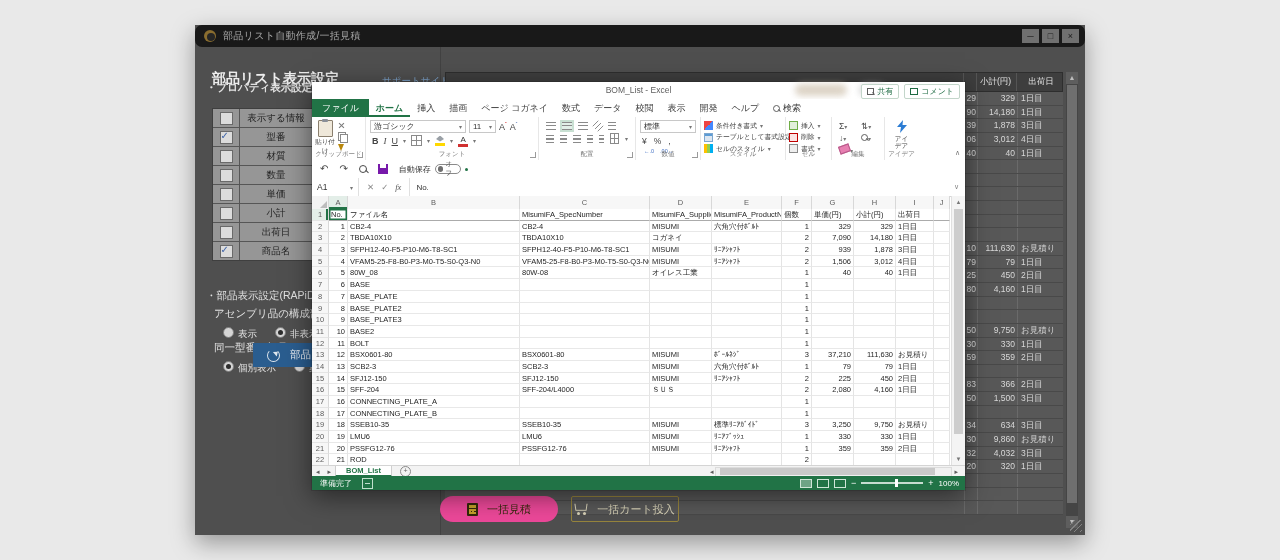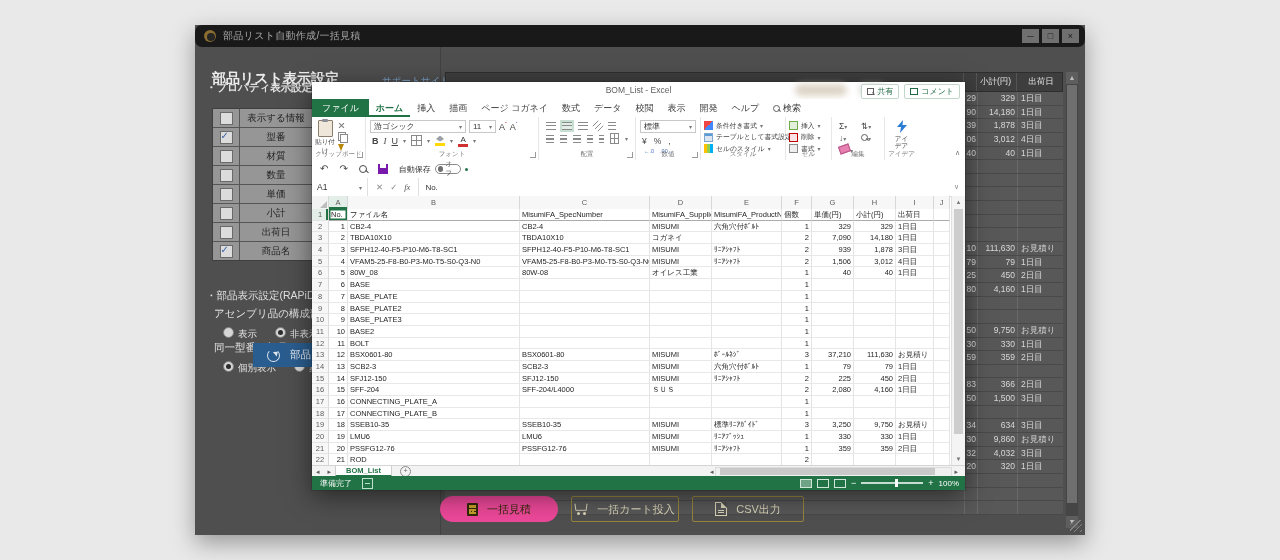--- a/index.html
+++ b/index.html
@@ -137,21 +137,21 @@
   .mag{display:inline-block;width:6px;height:6px;border:1.2px solid #4a4a4a;border-radius:50%;position:relative;}
   .mag:after{content:"";position:absolute;left:5px;top:5px;width:4px;height:1.2px;background:#4a4a4a;transform:rotate(45deg);}
   .floppy{width:10px;height:10px;background:#7719aa;position:relative;}
   .floppy:after{content:"";position:absolute;left:2px;top:0;width:6px;height:4px;background:#fff;}
   .autosave{font-size:8px;color:#333;display:flex;align-items:center;gap:4px;}
   .toggle{width:26px;height:10px;border:1px solid #8a8a8a;border-radius:5px;display:flex;align-items:center;font-size:6.5px;color:#555;gap:2px;padding:0 2px;box-sizing:border-box;}
   .tdot{width:6px;height:6px;border-radius:50%;background:#6f6f6f;}
   .gdot{width:3px;height:3px;border-radius:50%;background:#217346;}
   
   .xl-fbar{position:absolute;left:0;top:96px;right:0;height:18px;background:#fff;border-bottom:1px solid #d6d6d6;display:flex;align-items:center;}
-  .namebox{width:56px;height:100%;border-right:1px solid #e0e0e0;display:flex;align-items:center;justify-content:space-between;padding:0 5px;box-sizing:border-box;font-size:8.5px;color:#333;}
+  .namebox{width:47px;height:100%;border-right:1px solid #e0e0e0;display:flex;align-items:center;justify-content:space-between;padding:0 5px;box-sizing:border-box;font-size:8.5px;color:#333;}
   .fx-ics{display:flex;gap:7px;padding:0 8px;font-size:8.5px;color:#8a8a8a;border-right:1px solid #e0e0e0;height:100%;align-items:center;}
   .fx{font-style:italic;font-family:"Liberation Serif",serif;color:#555;}
   .fval{flex:1;padding-left:6px;font-size:8px;color:#333;}
   .fexp{padding-right:6px;color:#888;font-size:7px;}
   
   .xl-colhdr{position:absolute;left:0;top:114px;height:13px;display:flex;background:#f7f7f7;border-bottom:1px solid #cfcfcf;}
   .ch{border-right:1px solid #d8d8d8;font-size:7.5px;color:#5c5c5c;text-align:center;line-height:13px;box-sizing:border-box;background:#f7f7f7;}
   .ch.sel{background:#e3eee8;box-shadow:inset 0 -2px 0 #217346;}
   .corner{position:relative;background:#f3f3f3;}
   .corner:after{content:"";position:absolute;right:1px;bottom:1px;border-left:7px solid transparent;border-bottom:7px solid #bdbdbd;}
@@ -501,24 +501,20 @@
 
     <div class="actions">
       <div class="act filled">
         <span class="ic-calc"></span>
         <span>一括見積</span>
       </div>
       <div class="act outline w-cart">
         <span class="ic-cart"></span>
         <span>一括カート投入</span>
       </div>
-      <div class="act outline w-csv">
-        <span class="ic-file"></span>
-        <span>CSV出力</span>
-      </div>
     </div>
   </div>
 
   <div class="xl">
     <div class="xl-titlebar">
       <div class="xl-smudge1"></div>
       <div class="xl-smudge2"></div>
       <div class="xl-title">BOM_List - Excel</div>
       <div class="xl-ctrls">
         <span>─</span>

